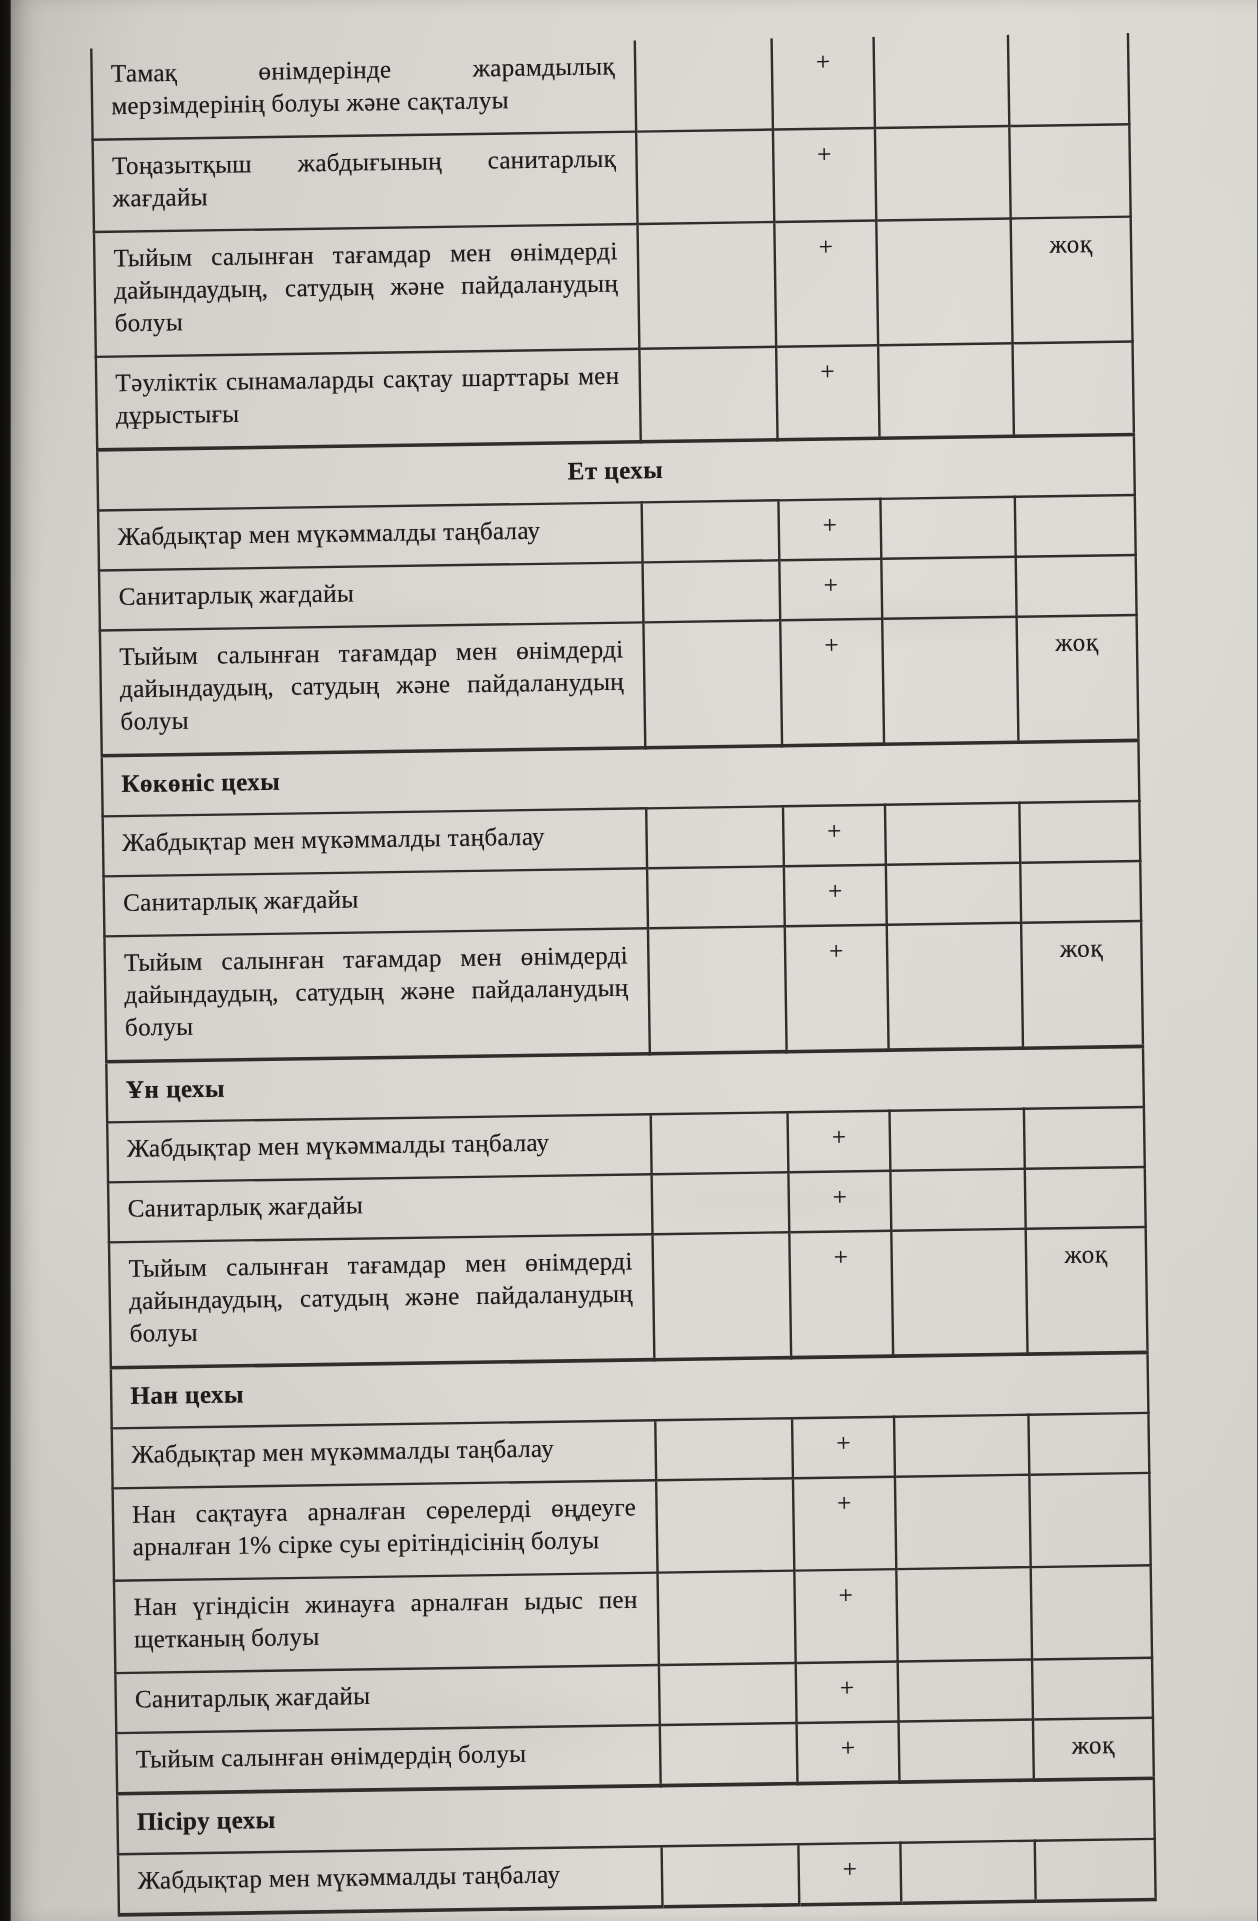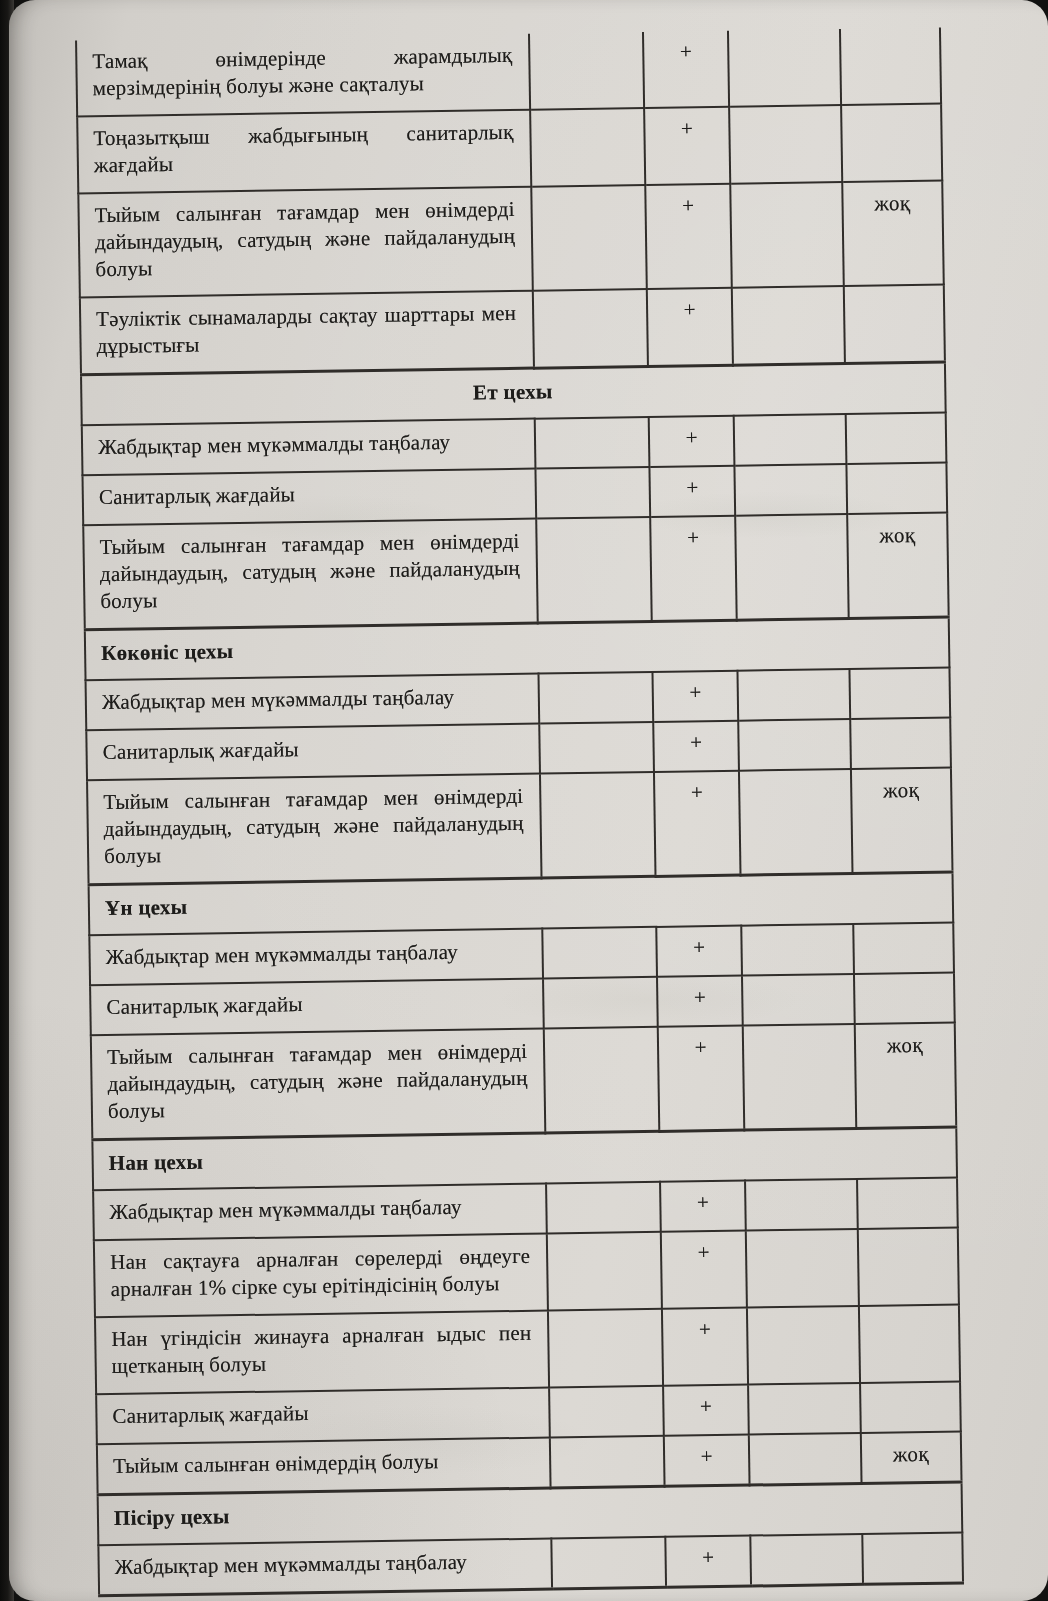--- a/index.html
+++ b/index.html
@@ -22,21 +22,20 @@
     position:absolute;left:0;top:0;width:14px;height:100%;
     background:linear-gradient(90deg,#0c0c0b 0%,#181715 55%,#3a3835 100%);
   }
   .paper{
     position:absolute;left:9px;top:0;right:0;bottom:0;
     background:
       radial-gradient(140% 90% at 85% 30%, rgba(255,255,255,0.10), rgba(255,255,255,0) 60%),
       radial-gradient(90% 60% at 0% 95%, rgba(70,65,60,0.10), rgba(70,65,60,0) 55%),
       linear-gradient(101deg,#c2bfba 0%,#d2cfca 9%,#d8d5d0 30%,#dcd9d4 62%,#d7d4cf 86%,#d3d0cb 100%);
     box-shadow:inset 14px 0 22px -12px rgba(20,18,16,0.45);
-    border-radius:26px;
   }
   .smudges{
     position:absolute;inset:0;pointer-events:none;
     background:
       radial-gradient(180px 36px at 330px 520px, rgba(110,120,95,0.05), rgba(110,120,95,0) 70%),
       radial-gradient(220px 40px at 640px 1000px, rgba(110,115,95,0.05), rgba(110,115,95,0) 70%),
       radial-gradient(200px 34px at 760px 515px, rgba(105,115,95,0.06), rgba(105,115,95,0) 70%),
       radial-gradient(240px 50px at 420px 1440px, rgba(90,95,85,0.04), rgba(90,95,85,0) 70%);
   }
   .sheet{

